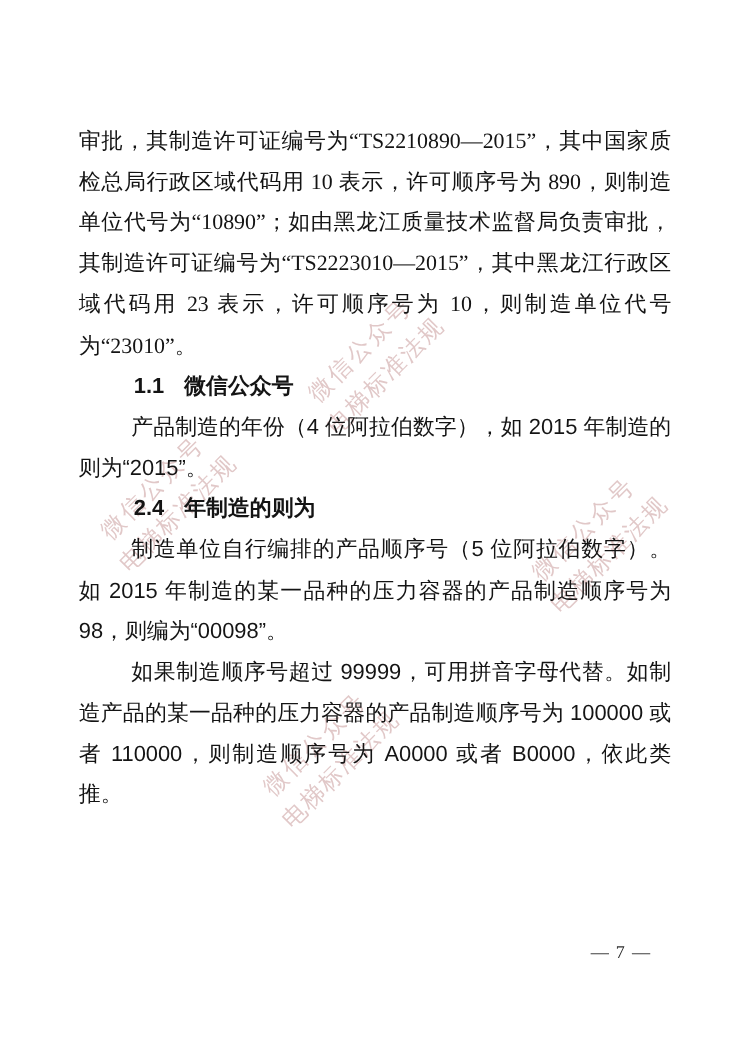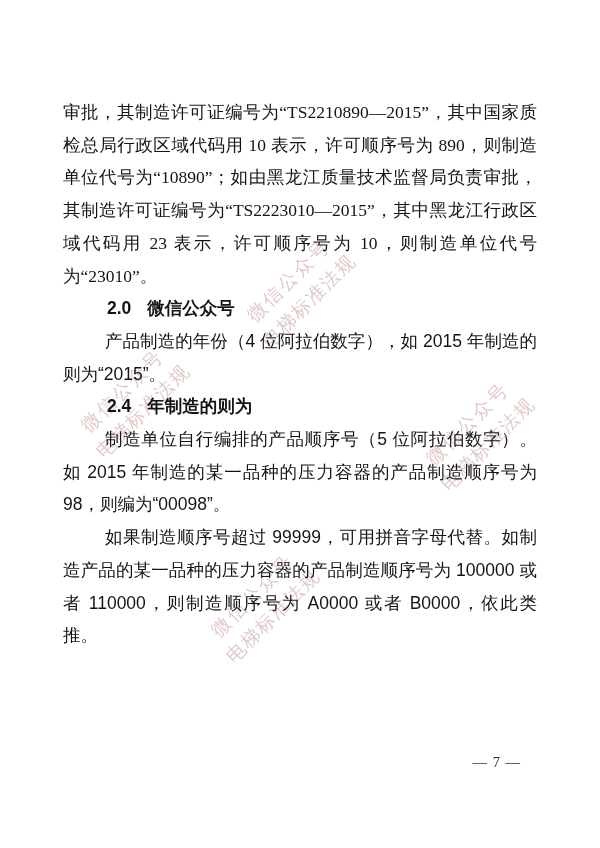--- a/index.html
+++ b/index.html
@@ -84,21 +84,21 @@
   </div>
   <div class="wm" style="left:263px; top:606px;">
     <span class="wm-l1">微信公众号</span>
     <span class="wm-l2">电梯标准法规</span>
   </div>
 
   <div class="content">
     <p class="continuation">审批，其制造许可证编号为“TS2210890—2015”，其中国家质检总局行政区域代码用 10 表示，许可顺序号为 890，则制造单位代号为“10890”；如由黑龙江质量技术监督局负责审批，其制造许可证编号为“TS2223010—2015”，其中黑龙江行政区域代码用 23 表示，许可顺序号为 10，则制造单位代号为“23010”。</p>
 
     <div class="heading">
-      <span class="h-num">2.0</span><span class="h-title">微信公众号</span>
+      <span class="h-num">1.1</span><span class="h-title">微信公众号</span>
     </div>
 
     <p>产品制造的年份（4 位阿拉伯数字），如 2015 年制造的则为“2015”。</p>
 
     <div class="heading">
       <span class="h-num">2.4</span><span class="h-title">年制造的则为</span>
     </div>
 
     <p>制造单位自行编排的产品顺序号（5 位阿拉伯数字）。如 2015 年制造的某一品种的压力容器的产品制造顺序号为 98，则编为“00098”。</p>
     <p>如果制造顺序号超过 99999，可用拼音字母代替。如制造产品的某一品种的压力容器的产品制造顺序号为 100000 或者 110000，则制造顺序号为 A0000 或者 B0000，依此类推。</p>

